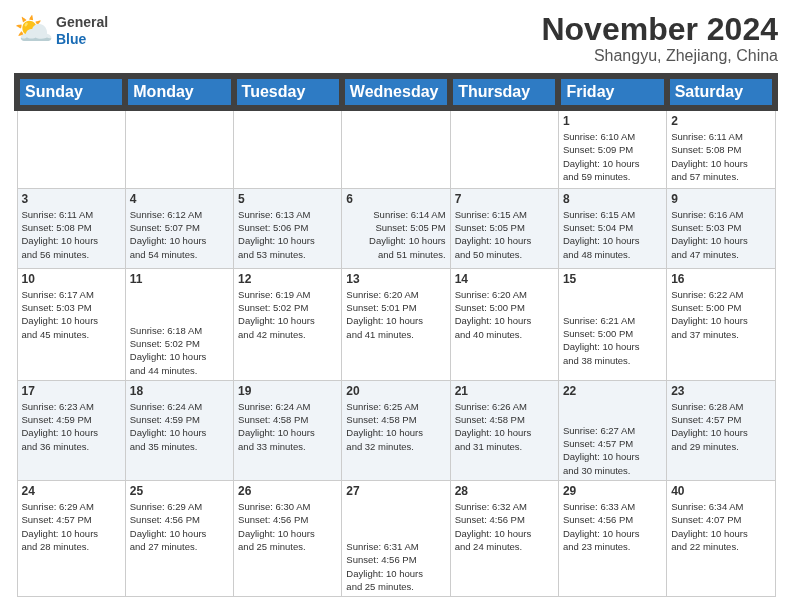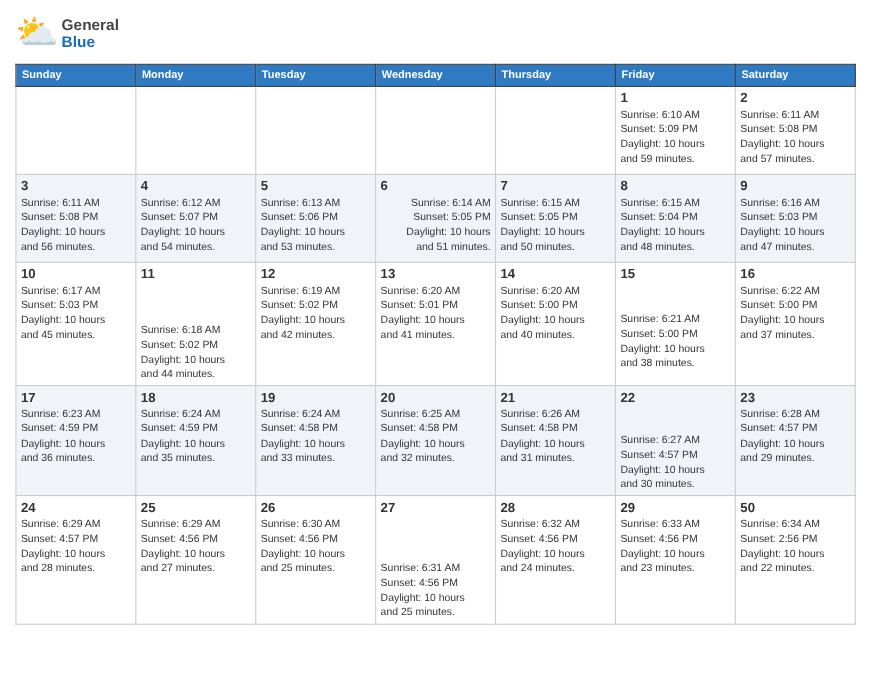--- a/index.html
+++ b/index.html
@@ -41,23 +41,23 @@
     .calendar {
       width: 100%;
       border-collapse: collapse;
       table-layout: fixed;
     }
     .calendar th {
       background-color: #2e7bc4;
       color: white;
       text-align: left;
       padding: 4px 5px;
-      font-size: 10px;
+      font-size: 16px;
       font-weight: bold;
-      border: 1px solid #404040;
+      border: 6px solid #404040;
     }
     .calendar td {
       vertical-align: top;
       padding: 3px 4px;
       font-size: 10px;
       color: #333;
       border: 1px solid #ccc;
       height: 80px;
       width: calc(100%/7);
     }
@@ -95,20 +95,24 @@
       </div>
       <div style="line-height:1.1;">
         <div style="display:flex;">
           <span style="font-size:14px;font-weight:bold;color:#444;">General</span>
         </div>
         <div>
           <span style="font-size:14px;font-weight:bold;color:#1a6cb5;margin-top:20px;">Blue</span>
         </div>
       </div>
     </div>
+    <div class="title-area">
+      <div class="month-title">November 2024</div>
+      <div class="location-title">Shangyu, Zhejiang, China</div>
+    </div>
   </div>
 
   <table class="calendar">
     <thead>
       <tr>
       <th>Sunday</th>
           <th>Monday</th>
           <th>Tuesday</th>
           <th>Wednesday</th>
           <th>Thursday</th>
@@ -328,22 +332,22 @@
 and 24 minutes.</div>
           </td>
           <td>
             <span class="day-num">29</span>
             <div class="day-info" style="white-space: pre-line;">Sunrise: 6:33 AM
 Sunset: 4:56 PM
 Daylight: 10 hours
 and 23 minutes.</div>
           </td>
           <td>
-            <span class="day-num">50</span>
+            <span class="day-num">40</span>
             <div class="day-info" style="white-space: pre-line;">Sunrise: 6:34 AM
-Sunset: 2:56 PM
+Sunset: 4:07 PM
 Daylight: 10 hours
 and 22 minutes.</div>
           </td>
         </tr>
       </tbody>
   </table>
 </div>
 
 </body></html>

